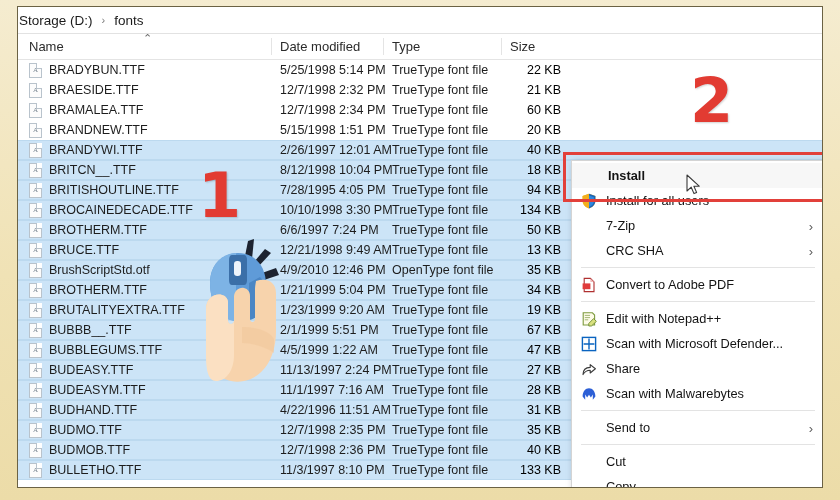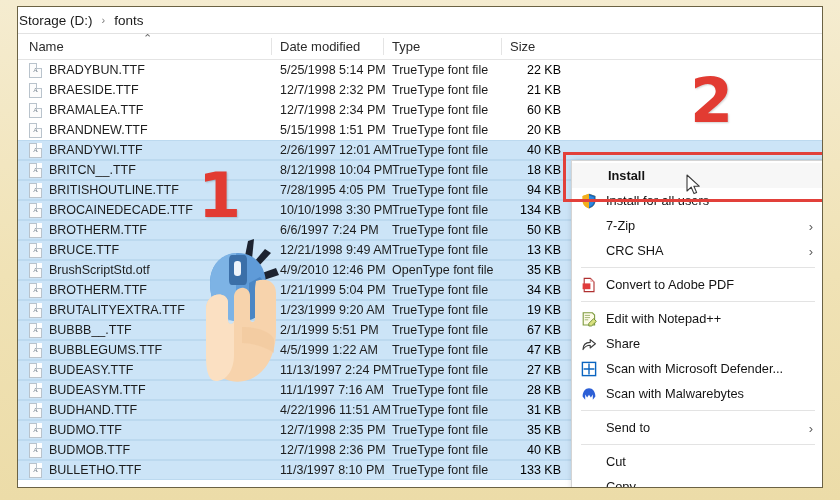--- a/index.html
+++ b/index.html
@@ -515,33 +515,33 @@
         <div class="mi">
           <svg viewBox="0 0 16 16" class="mi-icon">
             <path d="M2.2 1.8 H11.4 L13.6 4 V14 H2.2 Z" fill="#fdfbe8" stroke="#7d9b3e" stroke-width="1.1"></path>
             <path d="M3.8 4.4 H9 M3.8 6.6 H9 M3.8 8.8 H7.2" stroke="#9aaf6a" stroke-width="0.9"></path>
             <path d="M12.6 7.6 L15.4 10.4 L10.4 15 L7.8 15 L7.8 12.4 Z" fill="#d9e17f" stroke="#6d8a33" stroke-width="0.9"></path>
           </svg>
           <span>Edit with Notepad++</span>
         </div>
         <div class="mi">
           <svg viewBox="0 0 16 16" class="mi-icon">
-            <path d="M2 13.6 C2 9 4.6 6.6 9.2 6.4 L9.2 3.6 L14.4 7.8 L9.2 12 L9.2 9.2 C5.8 9.2 3.6 10.6 2 13.6 Z" fill="none" stroke="#3a3a3a" stroke-width="1.1" stroke-linejoin="round"></path>
-          </svg>
-          <span>Share</span>
-        </div>
-        <div class="mi">
-          <svg viewBox="0 0 16 16" class="mi-icon">
             <rect x="1.4" y="1.4" width="13.2" height="13.2" fill="#ffffff" stroke="#0a64c0" stroke-width="1.4"></rect>
             <path d="M8 2.6 V13.4 M2.6 8 H13.4" stroke="#0a64c0" stroke-width="1.4"></path>
           </svg>
           <span>Scan with Microsoft Defender...</span>
         </div>
         <div class="mi">
           <svg viewBox="0 0 16 16" class="mi-icon">
+            <path d="M2 13.6 C2 9 4.6 6.6 9.2 6.4 L9.2 3.6 L14.4 7.8 L9.2 12 L9.2 9.2 C5.8 9.2 3.6 10.6 2 13.6 Z" fill="none" stroke="#3a3a3a" stroke-width="1.1" stroke-linejoin="round"></path>
+          </svg>
+          <span>Share</span>
+        </div>
+        <div class="mi">
+          <svg viewBox="0 0 16 16" class="mi-icon">
             <path d="M1.6 10.6 C1.6 5.4 4.4 2.2 8 2.2 C11.6 2.2 14.4 5.4 14.4 10.6 L11.8 13.8 L11.8 8.6 L9.9 11.4 L8 8.8 L6.1 11.4 L4.2 8.6 L4.2 13.8 Z" fill="#2c5fd6"></path>
           </svg>
           <span>Scan with Malwarebytes</span>
         </div>
         <div class="msep"></div>
         <div class="mi">
           <span>Send to</span>
           <span class="arrow">›</span>
         </div>
         <div class="msep"></div>

